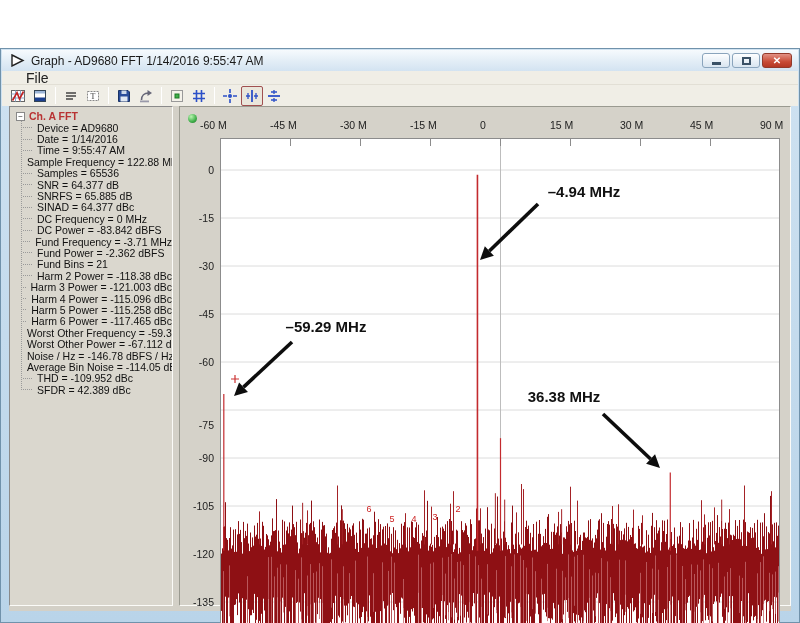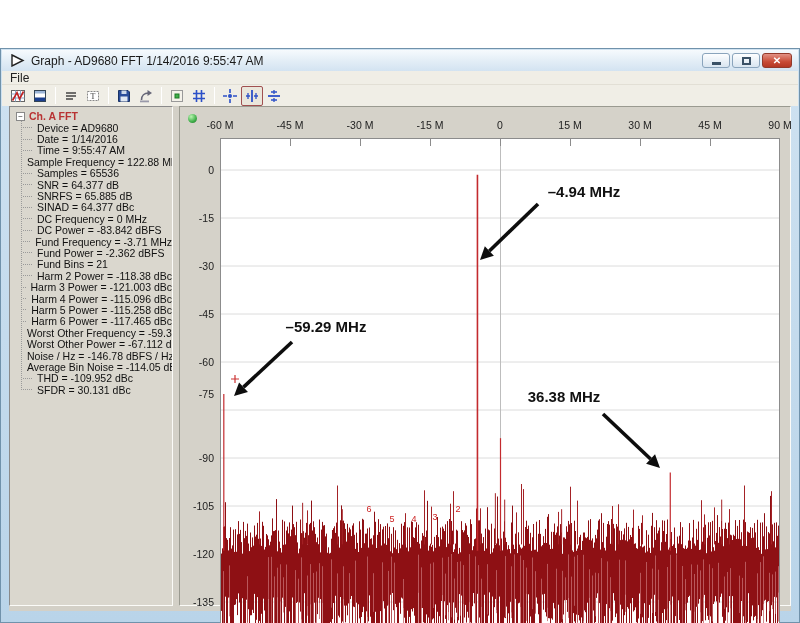--- a/index.html
+++ b/index.html
@@ -15,21 +15,21 @@
   .win-controls { margin-left:auto; display:flex; gap:2px; }
   .win-btn { width:28px; height:15px; border:1px solid #8aa4bc; border-radius:3px;
     background:linear-gradient(#fdfeff,#d9e5f0); display:flex; align-items:center; justify-content:center; cursor:pointer; }
   .win-btn.close { background:linear-gradient(#e29184,#c84a35 60%,#b43824); border-color:#93392a; width:30px; }
   .g-min{ width:9px; height:3px; background:#3a5166; margin-top:6px; }
   .g-max{ width:9px; height:8px; border:2px solid #3a5166; }
   .g-close{ color:#fff; font-size:10px; font-weight:bold; line-height:1; }
 
   
   .menubar { position:absolute; left:1px; top:22px; right:1px; height:14px; background:#f0eee6; border-bottom:1px solid #e2dfd5; display:flex; align-items:center; }
-  .menu-item { font-size:12px; color:#222; padding:0 8px; cursor:default; }
+  .menu-item { font-size:14px; color:#222; padding:0 24px; cursor:default; }
   .toolbar { position:absolute; left:1px; top:36px; right:1px; height:21px; background:#f0eee6; display:flex; align-items:center; padding-left:5px; }
   .tb-btn { width:22px; height:20px; display:flex; align-items:center; justify-content:center; border:1px solid transparent; }
   .tb-btn.active { border:1px solid #a05050; border-radius:2px; background:#eae6db; }
   .tb-sep { width:1px; height:17px; background:#aaa79c; border-right:1px solid #fff; margin:0 4px; }
 
   
   .client { position:absolute; left:8px; top:57px; right:8px; bottom:11px; background:#d3d0c7; }
   .tree-panel { position:absolute; left:0; top:0; width:164px; bottom:5px; background:#dad7ce;
     border:1px solid; border-color:#8a8a8a #fbfbf8 #fbfbf8 #8a8a8a; overflow:hidden; }
   .tree-inner { position:relative; padding:3px 0 0 6px; }
@@ -42,21 +42,21 @@
   .tree-stub { width:10px; height:1px; margin-right:4px;
     background:repeating-linear-gradient(to right,#9a9a9a 0 1px,transparent 1px 2px); }
   .tree-item-label { font-size:10.5px; color:#111; white-space:nowrap; }
 
   .splitter { position:absolute; left:164px; top:0; width:6px; bottom:5px; background:#d3d0c7; }
 
   .graph-panel { position:absolute; left:170px; top:0; right:0; bottom:5px; background:#d5d2c9;
     border:1px solid; border-color:#9a9a90 #fbfbf8 #fbfbf8 #9a9a90; }
   .led { position:absolute; left:8px; top:7px; width:9px; height:9px; border-radius:50%;
     background:radial-gradient(circle at 35% 30%, #b9f5b0, #3fae49 60%, #20702a); }
-  .xlab { position:absolute; top:12px; width:40px; text-align:center; font-size:10.5px; color:#222; }
+  .xlab { position:absolute; top:12px; width:40px; text-align:left; font-size:10.5px; color:#222; }
   .ylab { position:absolute; left:4px; width:30px; text-align:right; font-size:10.5px; color:#222; }
   .plot-wrap { position:absolute; left:40px; top:31px; width:560px; height:512px; background:#fff; }
   .plot-wrap svg { display:block; }
 
   .watermark { position:absolute; right:10px; bottom:2px; font-size:19px; letter-spacing:1px;
     color:#8fca8f; opacity:.8; z-index:50; }
 </style>
 </head>
 <body>
 
@@ -258,21 +258,21 @@
             <div class="tree-item">
               <span class="tree-stub"></span>
               <span class="tree-item-label">Average Bin Noise = -114.05 dBFS</span>
             </div>
             <div class="tree-item">
               <span class="tree-stub"></span>
               <span class="tree-item-label">THD = -109.952 dBc</span>
             </div>
             <div class="tree-item">
               <span class="tree-stub"></span>
-              <span class="tree-item-label">SFDR = 30.131 dBc</span>
+              <span class="tree-item-label">SFDR = 42.389 dBc</span>
             </div>
           </div>
       </div>
     </div>
 
     <div class="splitter"></div>
 
     <div class="graph-panel">
       <span class="led"></span>
       <div id="axis-labels">
@@ -283,21 +283,21 @@
           <span class="xlab" style="left:300px">0</span>
           <span class="xlab" style="left:370px">15 M</span>
           <span class="xlab" style="left:440px">30 M</span>
           <span class="xlab" style="left:510px">45 M</span>
           <span class="xlab" style="left:580px">90 M</span>
           <span class="ylab" style="top:57px">0</span>
           <span class="ylab" style="top:105px">-15</span>
           <span class="ylab" style="top:153px">-30</span>
           <span class="ylab" style="top:201px">-45</span>
           <span class="ylab" style="top:249px">-60</span>
-          <span class="ylab" style="top:281px">-75</span>
+          <span class="ylab" style="top:312px">-75</span>
           <span class="ylab" style="top:345px">-90</span>
           <span class="ylab" style="top:393px">-105</span>
           <span class="ylab" style="top:441px">-120</span>
           <span class="ylab" style="top:489px">-135</span>
         </div>
       <div class="plot-wrap" id="plot">
           <svg width="560" height="512" viewBox="0 0 560 512">
             <rect width="560" height="512" fill="#fff"></rect>
             <line x1="0" y1="32" x2="560" y2="32" stroke="#dcdcdc"></line>
             <line x1="0" y1="80" x2="560" y2="80" stroke="#dcdcdc"></line>

